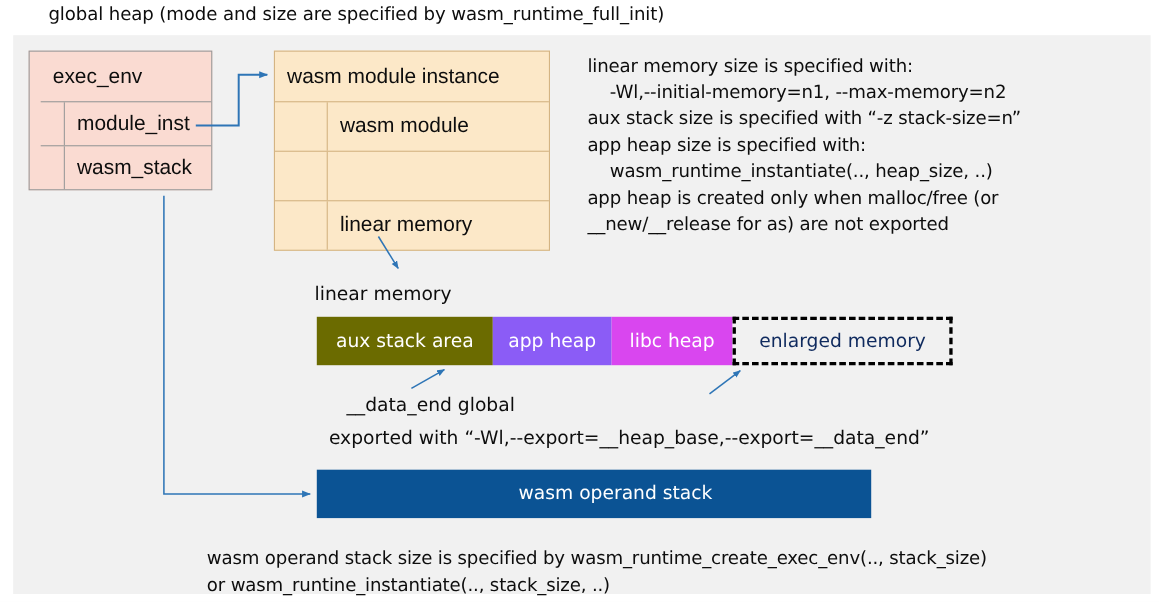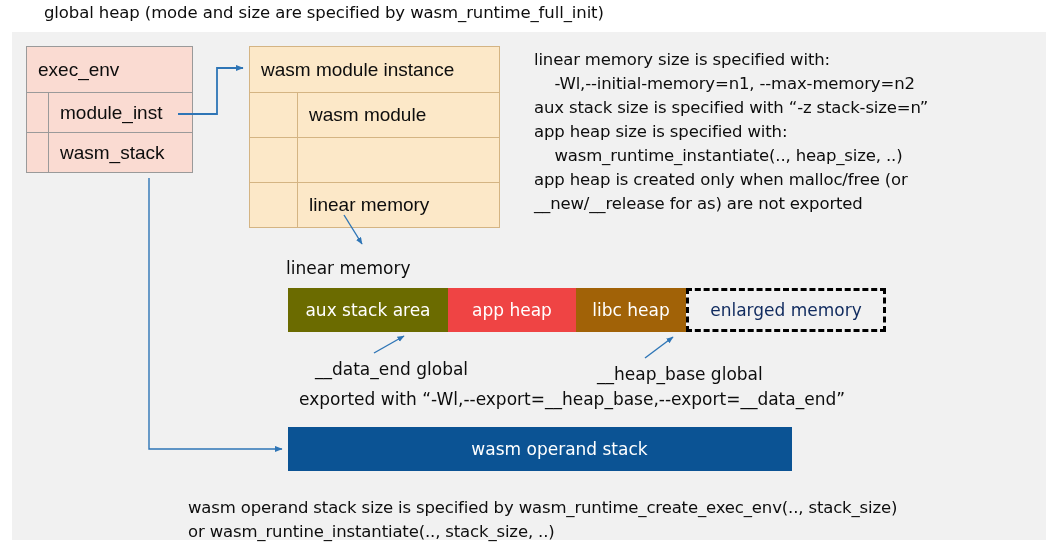--- a/index.html
+++ b/index.html
@@ -33,21 +33,21 @@
     display:flex; align-items:center;
     font-family:"Liberation Sans", sans-serif;
     font-size:19px; color:#0d0d0d;
   }
   .box .row + .row { border-top:1px solid #9a9a9a; }
   .gutter { width:22px; flex:0 0 22px; align-self:stretch;
             border-right:1px solid #9a9a9a; }
   .cell { padding-left:11px; }
 
   
-  #exec-env { left:26px; top:46px; width:167px; background:#fadbd2; }
+  #exec-env { left:26px; top:46px; width:167px; background:#fadbd2;padding-left:10px; }
   #exec-env .row { height:40px; }
   #exec-env .row.hdr { height:45px; }
 
   
   #module-inst { left:249px; top:46px; width:251px; background:#fce8c8;
                  border-color:#d4b483; }
   #module-inst .row { height:45px; }
   #module-inst .row + .row { border-top:1px solid #d4b483;padding-left:26px; }
   #module-inst .gutter { border-right:1px solid #d4b483; }
 
@@ -138,33 +138,32 @@
 app heap size is specified with:
     wasm_runtime_instantiate(.., heap_size, ..)
 app heap is created only when malloc/free (or
 __new/__release for as) are not exported</div>
 
   <div id="lm-label">linear memory</div>
   <div id="mem-bar">
       <div class="seg" style="width: 160px; background: rgb(107, 107, 0);">
         <span>aux stack area</span>
       </div>
-      <div class="seg" style="width: 128px; background: #ef4444;">
+      <div class="seg" style="width: 108px; background: #8b5cf6;">
         <span>app heap</span>
       </div>
-      <div class="seg" style="width: 110px; background: #a16207;">
+      <div class="seg" style="width: 110px; background: #d946ef;">
         <span>libc heap</span>
       </div>
       <div class="seg enlarged" style="width: 200px;">
         <span>enlarged memory</span>
       </div>
     </div>
 
   <div class="annot" id="annot-data-end">__data_end global</div>
-  <div class="annot" id="annot-heap-base">__heap_base global</div>
   <div class="annot" id="annot-exported">exported with “-Wl,--export=__heap_base,--export=__data_end”</div>
 
   <div id="operand-stack">
     <span>wasm operand stack</span>
   </div>
   <div class="note" id="note-stack">wasm operand stack size is specified by wasm_runtime_create_exec_env(.., stack_size)
 or wasm_runtine_instantiate(.., stack_size, ..)</div>
 
   <svg id="wires">
     <defs>

